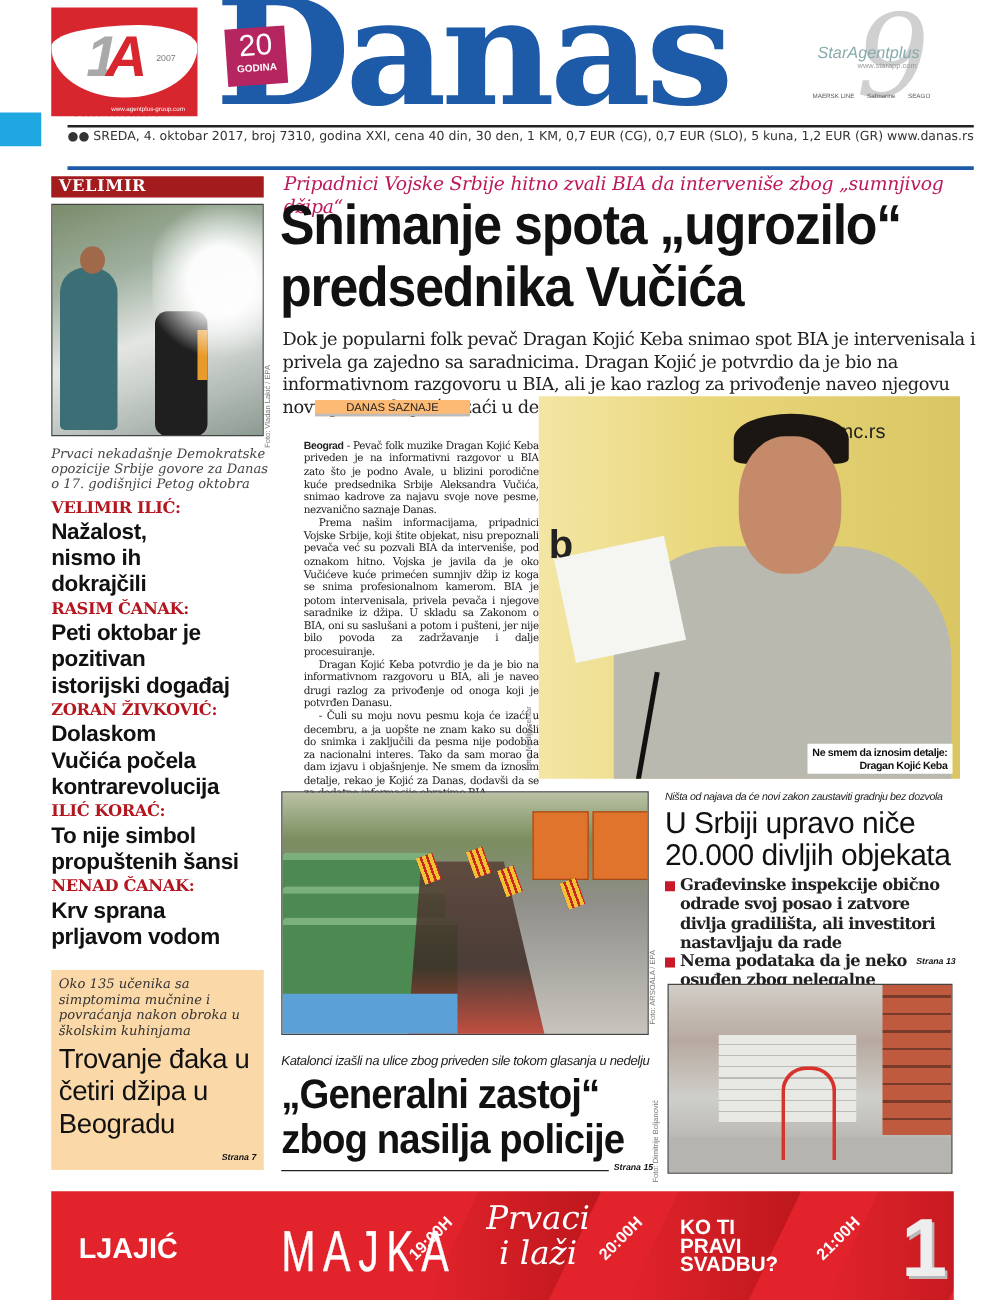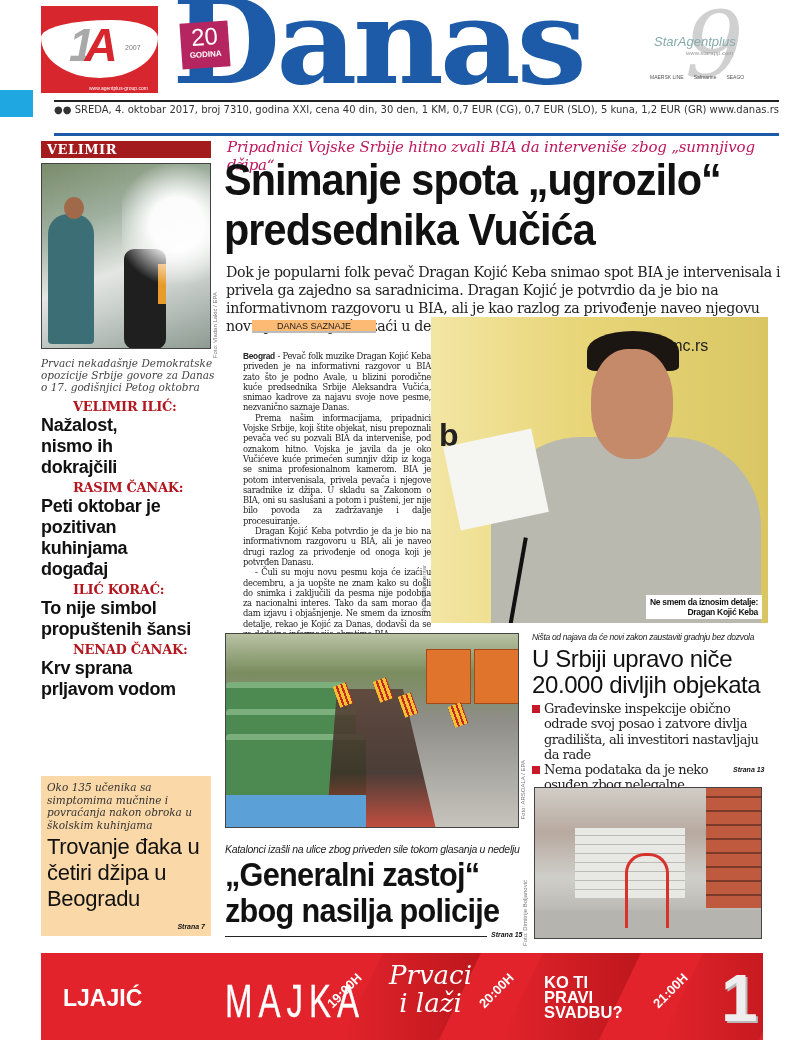--- a/index.html
+++ b/index.html
@@ -38,21 +38,21 @@
   .ph-terazije { left: 41px; top: 163px; width: 170px; height: 186px; background: linear-gradient(160deg,#7a8c6a 0%, #9fb0a0 30%, #e4e6e3 55%, #c9cfcb 70%, #8d9a92 100%); }
   .ph-terazije .fig1 { position: absolute; left: 6px; top: 50px; width: 46px; height: 130px; background: #3b6f75; border-radius: 20px 20px 4px 4px; }
   .ph-terazije .head1 { position: absolute; left: 22px; top: 33px; width: 20px; height: 22px; background: #a06a4a; border-radius: 50%; }
   .ph-terazije .fig2 { position: absolute; left: 82px; top: 85px; width: 42px; height: 100px; background: #1f1f1f; border-radius: 10px; }
   .ph-terazije .stripe { position: absolute; left: 116px; top: 100px; width: 8px; height: 40px; background: #e89b2b; }
   .ph-terazije .smoke { position: absolute; left: 80px; top: -10px; width: 110px; height: 140px; background: radial-gradient(circle, rgba(255,255,255,.95) 30%, rgba(255,255,255,0) 70%); }
   .credit { font: 6px "Liberation Sans", sans-serif; color: #777; writing-mode: vertical-rl; transform: rotate(180deg); }
 
   .ddos-kicker { left: 41px; top: 357px; width: 175px; font: italic 10.5px "DejaVu Serif", serif; line-height: 12px; color: #444; }
   .quotes { left: 41px; top: 399px; width: 180px; }
-  .q-name { font: bold 13px "DejaVu Serif", serif; color: #b3161e; line-height: 16px; letter-spacing: -.3px; margin-left: 32px; }
+  .q-name { font: bold 13px "DejaVu Serif", serif; color: #b3161e; line-height: 16px; letter-spacing: -.3px; }
   .q-text { font: bold 18px "Liberation Sans", sans-serif; line-height: 21px; color: #111; margin-bottom: 2px; letter-spacing: -.3px; }
 
   .trovanje-box { left: 41px; top: 776px; width: 170px; height: 160px; background: #fbd8a8; padding: 5px 6px; }
   .trovanje-box .kicker { font: italic 10.5px "DejaVu Serif", serif; line-height: 12.5px; color: #333; }
   .trovanje-box .head { font: 22px "Liberation Sans", sans-serif; line-height: 26px; color: #111; margin-top: 3px; letter-spacing: -.3px; }
   .trovanje-box .page { position: absolute; right: 6px; bottom: 6px; font: italic bold 7px "Liberation Sans", sans-serif; }
 
   
   .main-kicker { left: 227px; top: 138px; font: italic 15px "DejaVu Serif", serif; color: #be185d; letter-spacing: -.2px; }
   .main-head { left: 224px; top: 155px; width: 560px; font: bold 45px "Liberation Sans", sans-serif; line-height: 50px; letter-spacing: -1px; color: #111; transform: scaleX(0.92); transform-origin: left top; }
@@ -89,21 +89,21 @@
 
   .cat-kicker { left: 225px; top: 843px; font: italic 10.5px "Liberation Sans", sans-serif; color: #222; letter-spacing: -.3px; }
   .cat-head { left: 225px; top: 857px; width: 300px; font: bold 33px "Liberation Sans", sans-serif; line-height: 36px; letter-spacing: -.8px; color: #111; transform: scaleX(0.93); transform-origin: left top; }
   .cat-rule { left: 225px; top: 936px; width: 262px; height: 1px; background: #222; }
   .cat-page { left: 491px; top: 931px; font: italic bold 7px "Liberation Sans", sans-serif; }
 
   
   .div-kicker { left: 532px; top: 632px; font: italic 8.5px "Liberation Sans", sans-serif; color: #222; letter-spacing: -.3px; }
   .div-head { left: 532px; top: 646px; width: 240px; font: 24px "Liberation Sans", sans-serif; line-height: 26px; color: #111; letter-spacing: -.4px; }
   .div-bullets { left: 532px; top: 701px; width: 236px; font: 13px "DejaVu Serif", serif; line-height: 15.3px; color: #222; letter-spacing: -.5px; }
-  .div-bullets li { list-style: none; padding-left: 12px; position: relative; }
+  .div-bullets li { list-style: none; padding-left: 12px; position: relative; font-weight: bold; }
   .div-bullets li::before { content: ""; position: absolute; left: 0; top: 4px; width: 8px; height: 8px; background: #c7192a; }
   .div-page { left: 733px; top: 766px; font: italic bold 7px "Liberation Sans", sans-serif; }
 
   .ph-construction { left: 534px; top: 787px; width: 228px; height: 152px; background: linear-gradient(180deg,#d1cdc6 0%, #b7a9a0 30%, #cfcfca 60%, #a9a6a0 100%); }
   .ph-construction .wall { position: absolute; left: 40px; top: 40px; width: 110px; height: 70px; background: repeating-linear-gradient(0deg,#e8e8e4 0 8px,#bcbcb6 8px 9px); }
   .ph-construction .bldg { position: absolute; right: 0; top: 0; width: 55px; height: 120px; background: repeating-linear-gradient(0deg,#c05a3e 0 12px,#7a3a2a 12px 14px); }
   .ph-construction .frame { position: absolute; left: 90px; top: 65px; width: 44px; height: 75px; border: 3px solid #d8322c; border-bottom: none; border-radius: 20px 20px 0 0; }
   .ph-construction .floor { position: absolute; left: 0; bottom: 0; width: 100%; height: 28px; background: #b6b4ae; }
   .credit-con { left: 522px; top: 880px; }
 
@@ -166,21 +166,25 @@
 
 <div class="abs ddos-kicker">Prvaci nekadašnje Demokratske opozicije Srbije govore za Danas o 17. godišnjici Petog oktobra</div>
 
 <div class="abs quotes">
   <div>
     <div class="q-name">VELIMIR ILIĆ:</div>
     <div class="q-text" style="width:130px">Nažalost, nismo ih dokrajčili</div>
   </div>
   <div>
     <div class="q-name">RASIM ČANAK:</div>
-    <div class="q-text" style="width:150px">Peti oktobar je pozitivan kuhinjama događaj</div>
+    <div class="q-text" style="width:150px">Peti oktobar je pozitivan istorijski događaj</div>
+  </div>
+  <div>
+    <div class="q-name">ZORAN ŽIVKOVIĆ:</div>
+    <div class="q-text" style="width:140px">Dolaskom Vučića počela kontrarevolucija</div>
   </div>
   <div>
     <div class="q-name">ILIĆ KORAĆ:</div>
     <div class="q-text" style="width:150px">To nije simbol propuštenih šansi</div>
   </div>
   <div>
     <div class="q-name">NENAD ČANAK:</div>
     <div class="q-text" style="width:140px">Krv sprana prljavom vodom</div>
   </div>
 </div>

